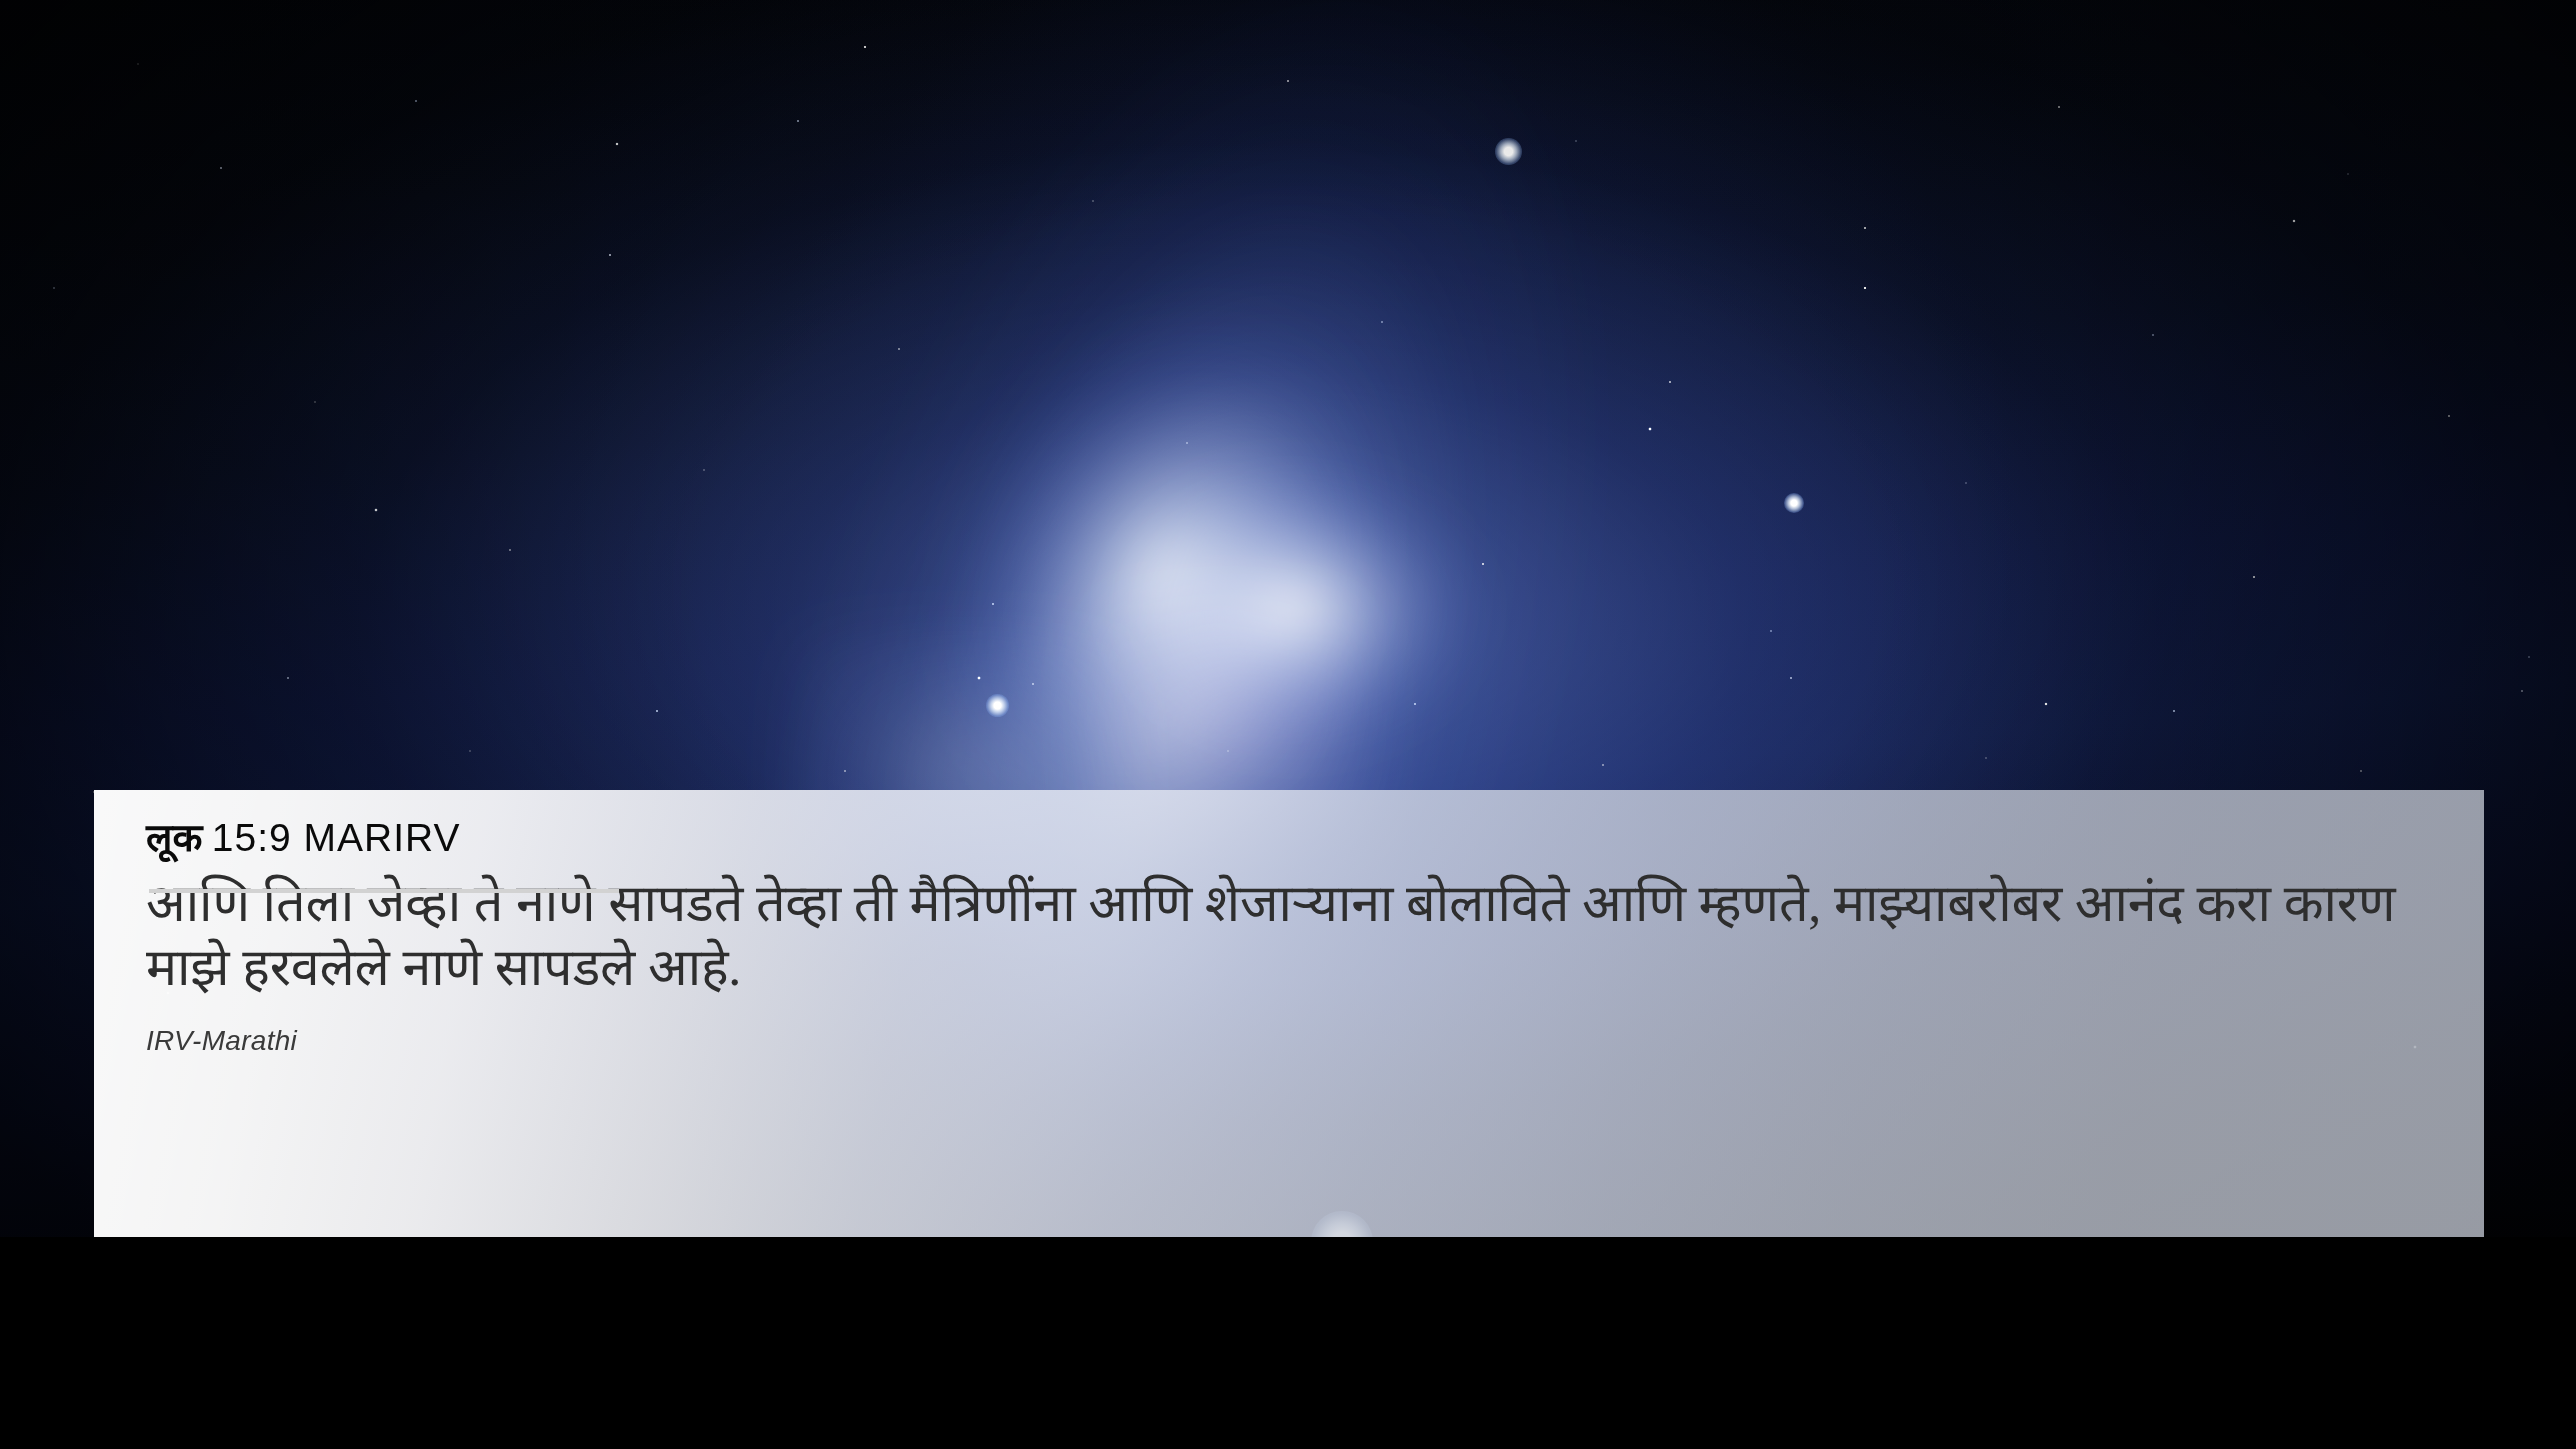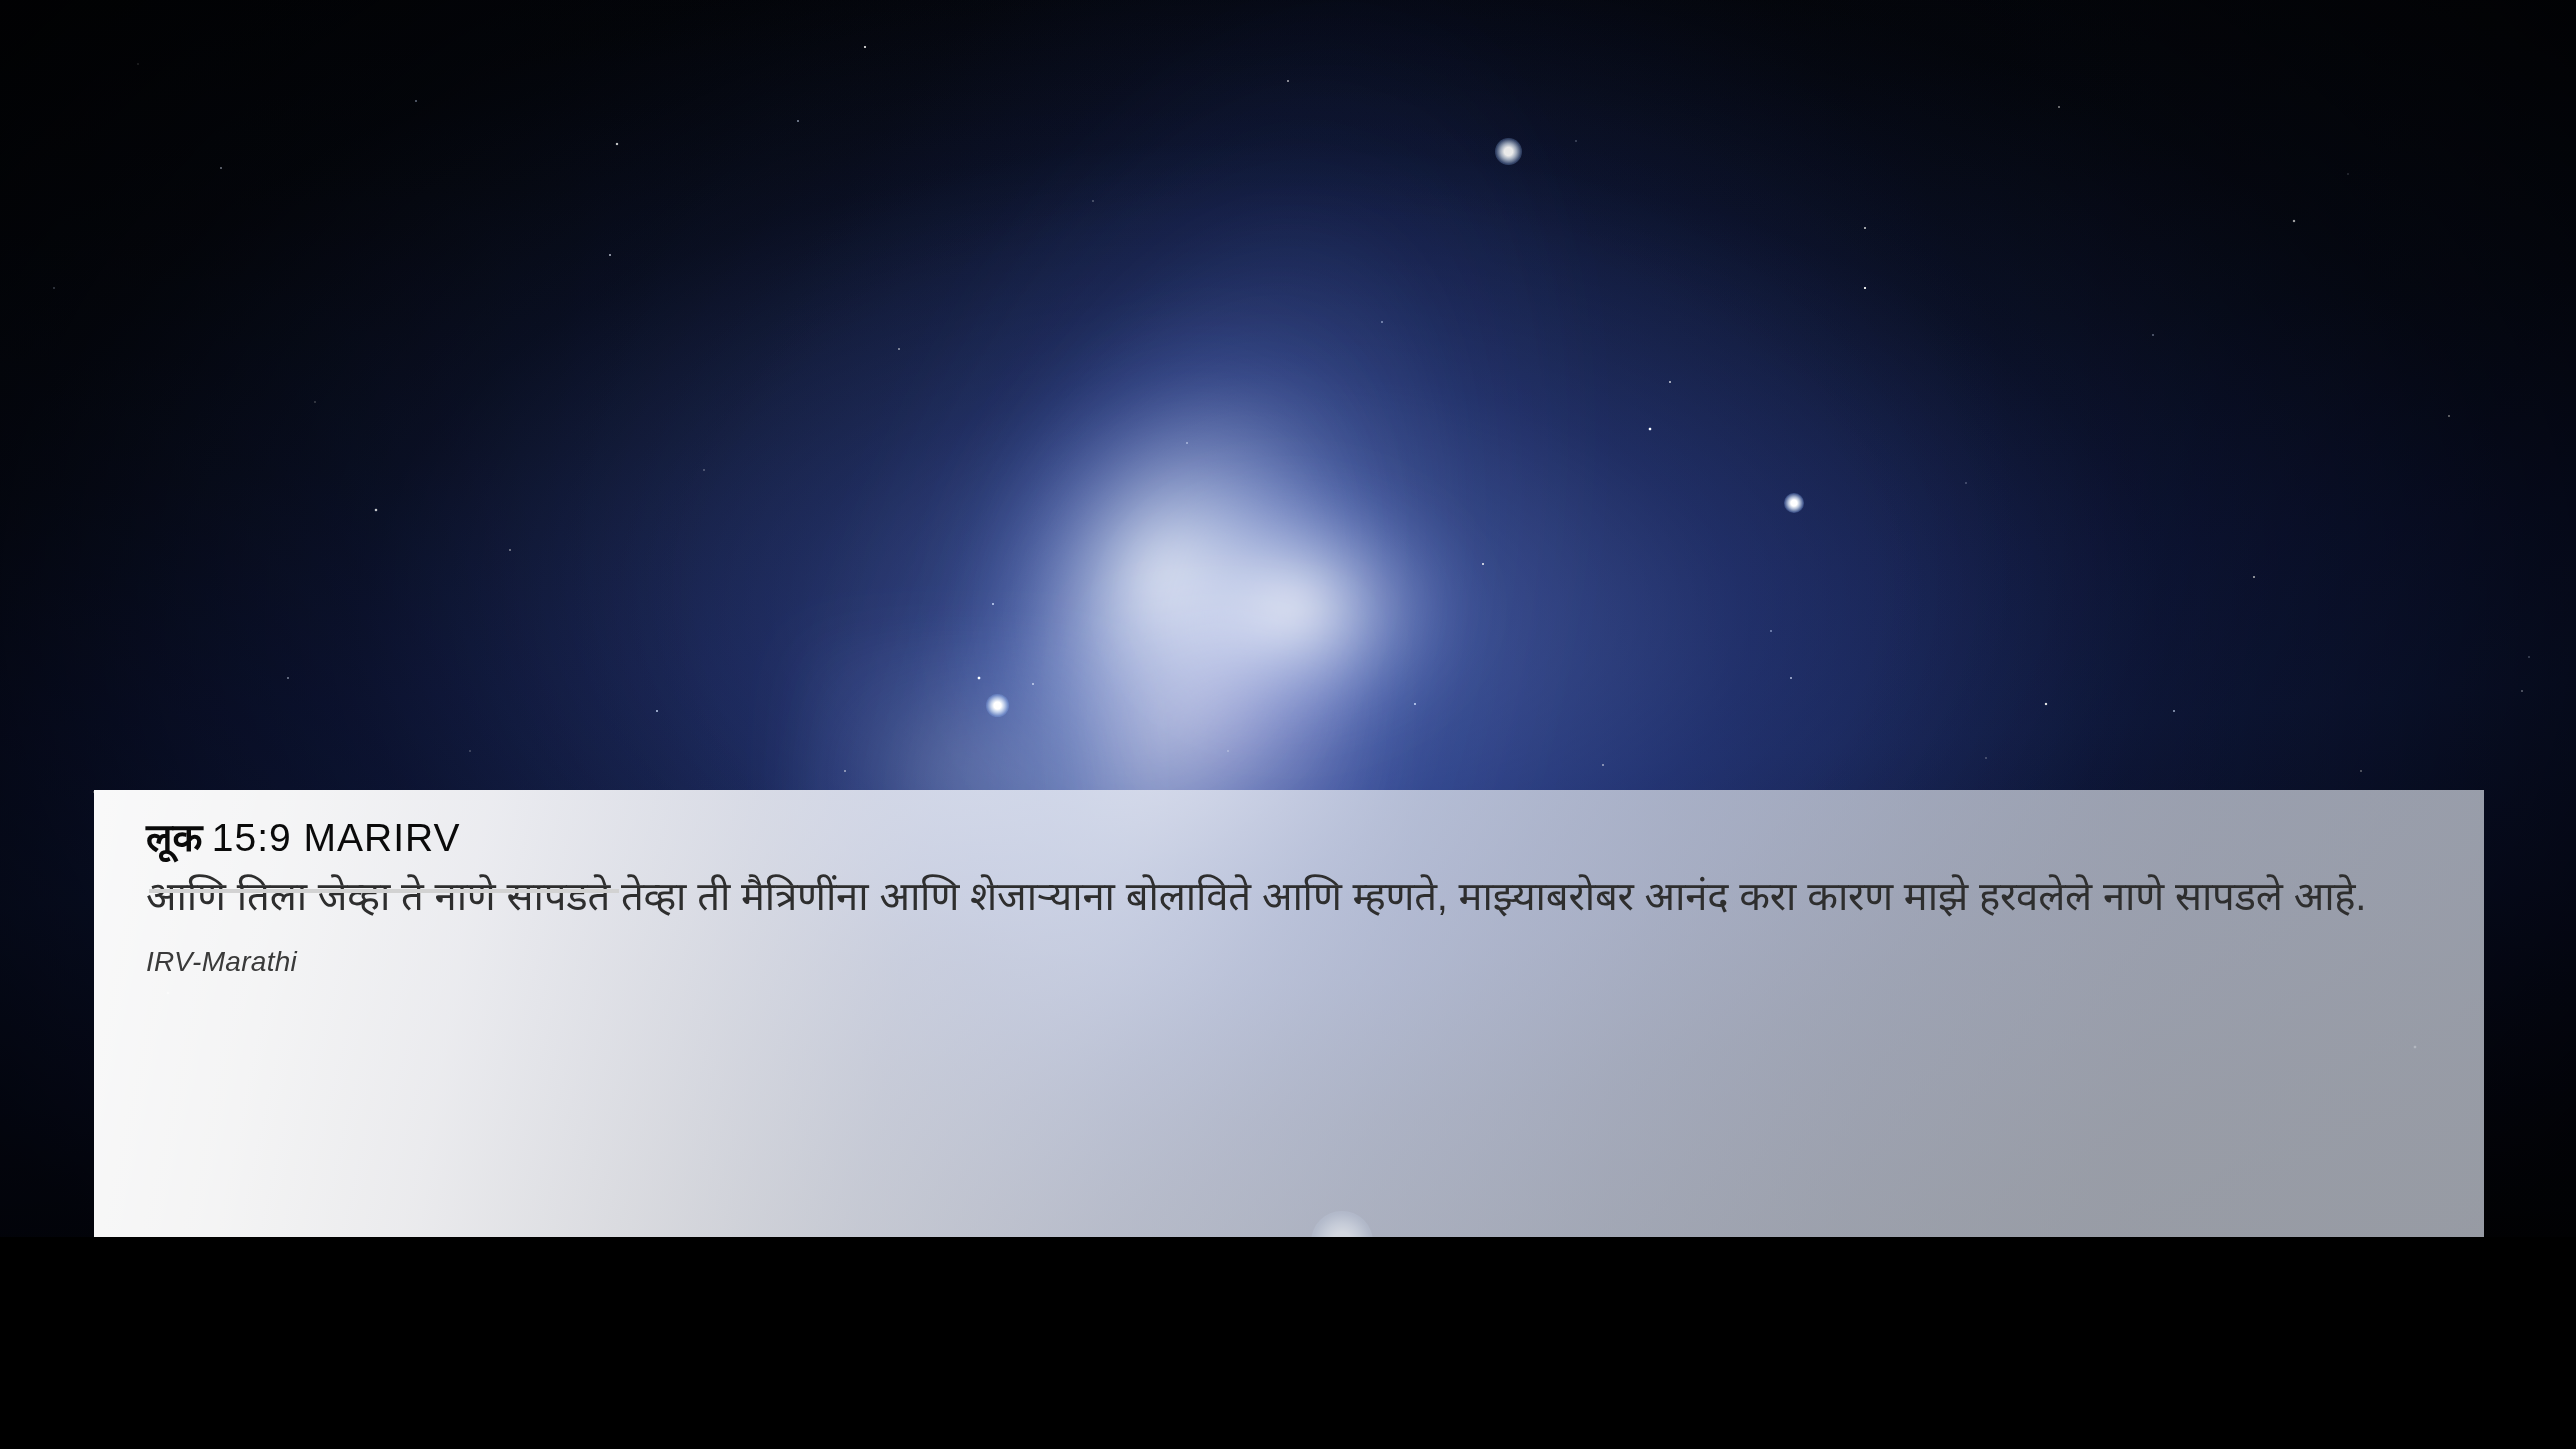--- a/index.html
+++ b/index.html
@@ -270,23 +270,23 @@
     position: absolute;
     left: 149px;
     top: 889px;
     width: 470px;
     height: 4px;
     background: #d2d2d2;
   }
 
   .verse-body {
     margin-top: 14.8px;
-    font-family: Liberation Sans, sans-serif;
+    font-family: Liberation Serif, serif;
     font-weight: 400;
-    font-size: 40px;
+    font-size: 52px;
     line-height: 1.23;
     color: #2e2e2e;
     letter-spacing: -0.2px;
     max-width: 2294px;
   }
 
   .verse-attr {
     margin-top: 25.5px;
     font-family: "Liberation Sans", "DejaVu Sans", sans-serif;
     font-style: italic;

